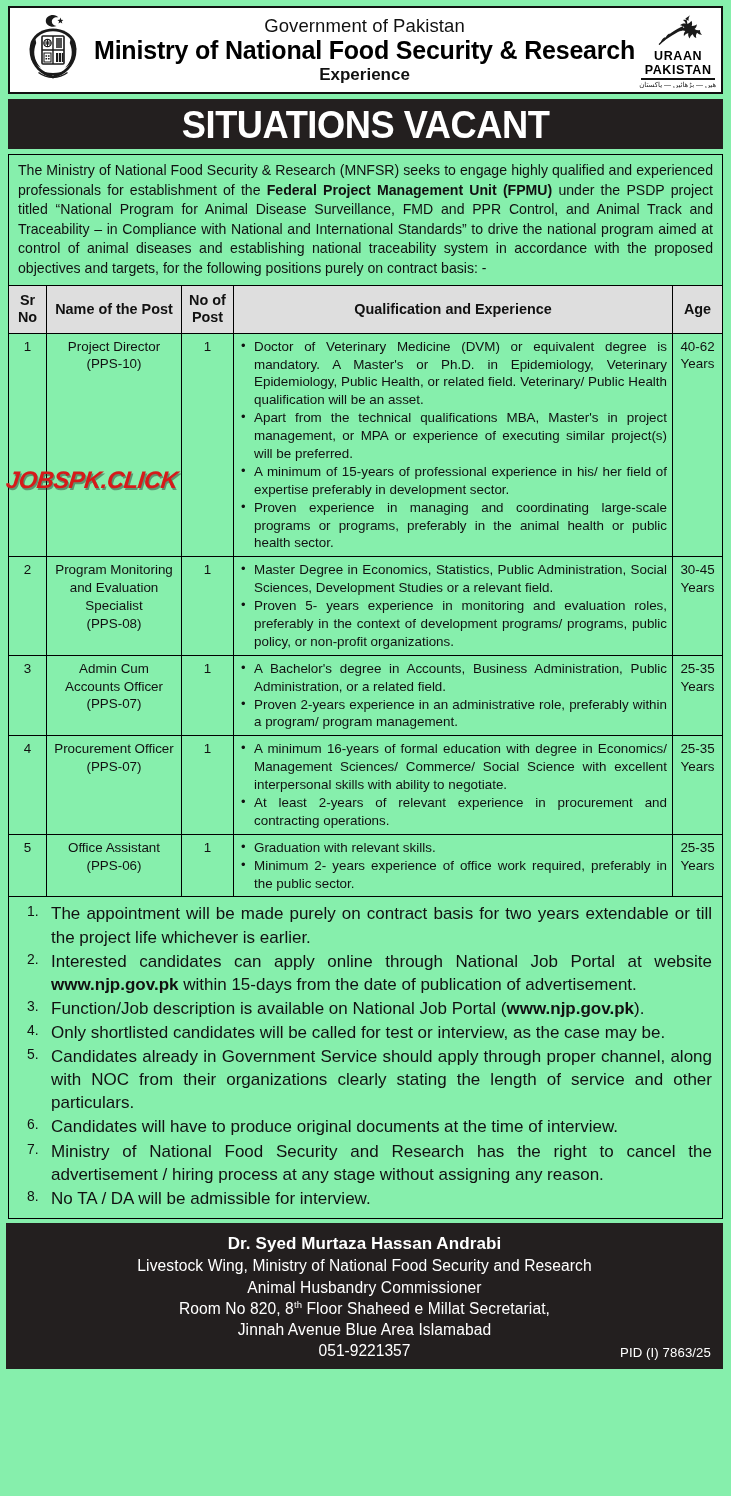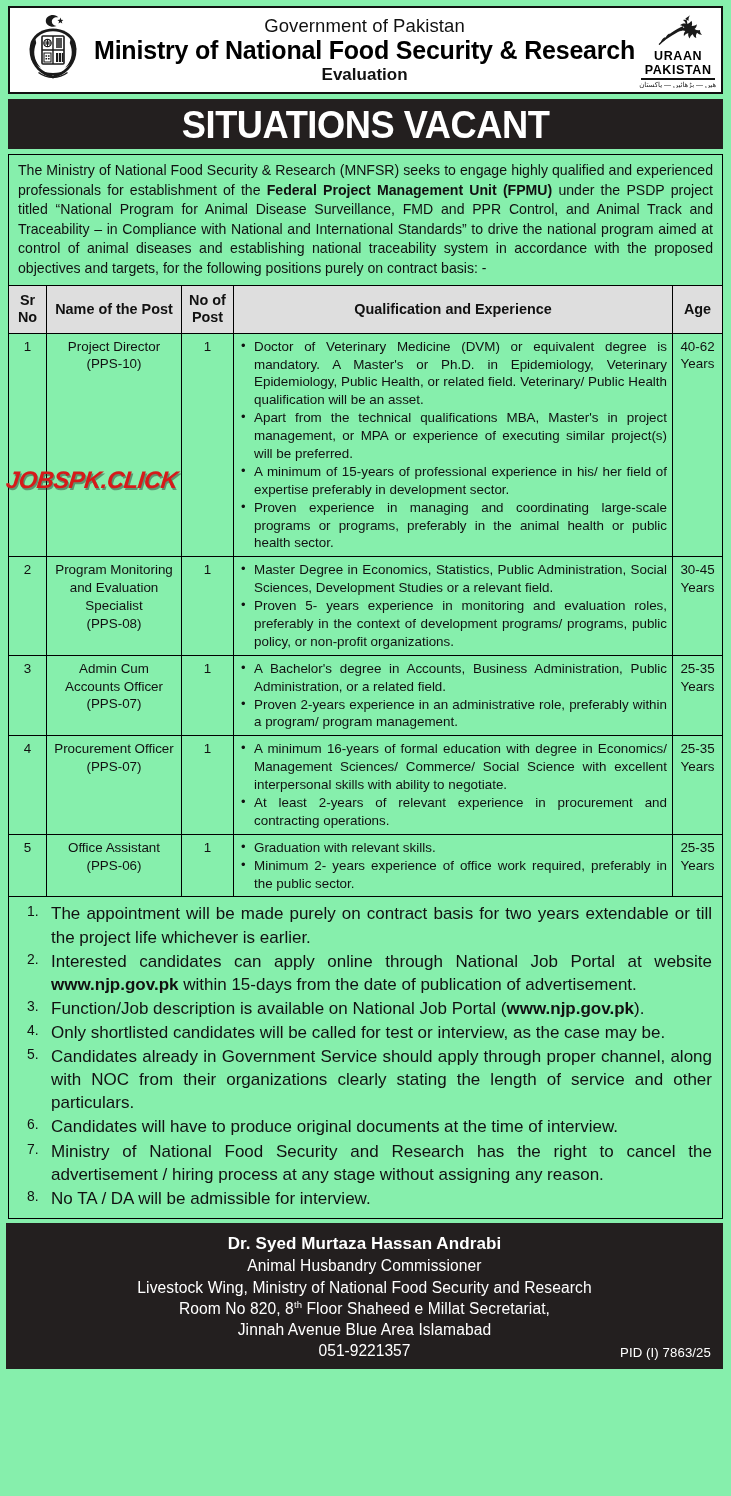--- a/index.html
+++ b/index.html
@@ -287,21 +287,21 @@
           <path d="M27.5 43.2h1.6v1.6h-1.6zM30 43.2h1.6v1.6H30zM27.5 46h1.6v1.6h-1.6zM30 46h1.6v1.6H30z" fill="#1a1a1a"></path>
           <path d="M38 41h2.2v9H38zM41 41h2.2v9H41zM44 41h1.4v9H44z" fill="#1a1a1a"></path>
           <path d="M21 58c4 3.5 9 5.3 14 5.3S45 61.5 49 58c-4 1.9-9 2.9-14 2.9s-10-1-14-2.9z"></path>
           <path d="M20.5 60.5c4.2 3.2 9.3 4.9 14.5 4.9s10.3-1.7 14.5-4.9" fill="none" stroke="#1a1a1a" stroke-width="1.4"></path>
         </g>
       </svg>
     </div>
     <div class="header-center">
       <div class="gov-line">Government of Pakistan</div>
       <div class="ministry-line">Ministry of National Food Security &amp; Research</div>
-      <div class="city-line">Evaluation</div>
+      <div class="city-line">Experience</div>
     </div>
     <div class="uraan">
       <svg class="uraan-mark" viewBox="0 0 60 40" width="52" height="34" aria-hidden="true">
         <g fill="#1a1a1a">
           <path d="M44 3c-1.6 1.8-2.2 4.2-1.7 6.4-1.9-1.4-4.4-1.7-6.6-.8 1.6.9 2.8 2.4 3.2 4.2-2.3-.6-4.8 0-6.5 1.7 2 .1 3.8 1.1 5 2.6-2.3.4-4.2 2-5 4.2 1.9-1 4.1-1.1 6-.2-1.5 1.6-2.1 3.9-1.5 6 1.1-1.8 2.9-3 5-3.3-.5 2.1.1 4.4 1.6 6 .4-2.1 1.7-4 3.6-5 .5 2.1 2 3.8 4 4.5-.7-2 -.4-4.3.9-6 1.5 1.6 3.6 2.4 5.7 2.2-1.6-1.4-2.5-3.5-2.3-5.6-2.2.6-4.5.2-6.3-1.1 1.7-1.3 2.7-3.4 2.6-5.5-1.6 1.5-3.8 2.2-6 1.9.9-1.9.8-4.2-.3-6-1 1.8-2.8 3.1-4.8 3.5.3-2.2-.5-4.4-2.1-5.9z"></path>
           <path d="M36 15.5C28 19 18 25 8 36c-.6.7.3 1.6 1 1 9.5-8.5 19-14 27.5-17.5.9-.4.5-1.8-.5-1.4z"></path>
           <path d="M15 28.5c-2.4 1.1-4.2 3.2-4.9 5.8 2.5-.6 4.6-2.2 5.8-4.5l-.9-1.3z"></path>
           <path d="M20 24c-1.8.9-3.2 2.4-3.8 4.3 1.9-.4 3.5-1.6 4.4-3.3l-.6-1z"></path>
         </g>
       </svg>
@@ -428,22 +428,22 @@
         <li>Only shortlisted candidates will be called for test or interview, as the case may be.</li>
         <li>Candidates already in Government Service should apply through proper channel, along with NOC from their organizations clearly stating the length of service and other particulars.</li>
         <li>Candidates will have to produce original documents at the time of interview.</li>
         <li>Ministry of National Food Security and Research has the right to cancel the advertisement / hiring process at any stage without assigning any reason.</li>
         <li>No TA / DA will be admissible for interview.</li>
       </ol>
   </div>
 
   <div class="footer">
     <div class="f-name">Dr. Syed Murtaza Hassan Andrabi</div>
+    <div class="f-line">Livestock Wing, Ministry of National Food Security and Research</div>
     <div class="f-line">Animal Husbandry Commissioner</div>
-    <div class="f-line">Livestock Wing, Ministry of National Food Security and Research</div>
     <div class="f-line"><span>Room No 820, 8</span><sup class="ord">th</sup><span> Floor Shaheed e Millat Secretariat,</span></div>
     <div class="f-line">Jinnah Avenue Blue Area Islamabad</div>
     <div class="f-phone-row">
       <span class="f-phone">051-9221357</span>
       <span class="f-pid">PID (I) 7863/25</span>
     </div>
   </div>
 
   <div class="watermark">JOBSPK.CLICK</div>
 

